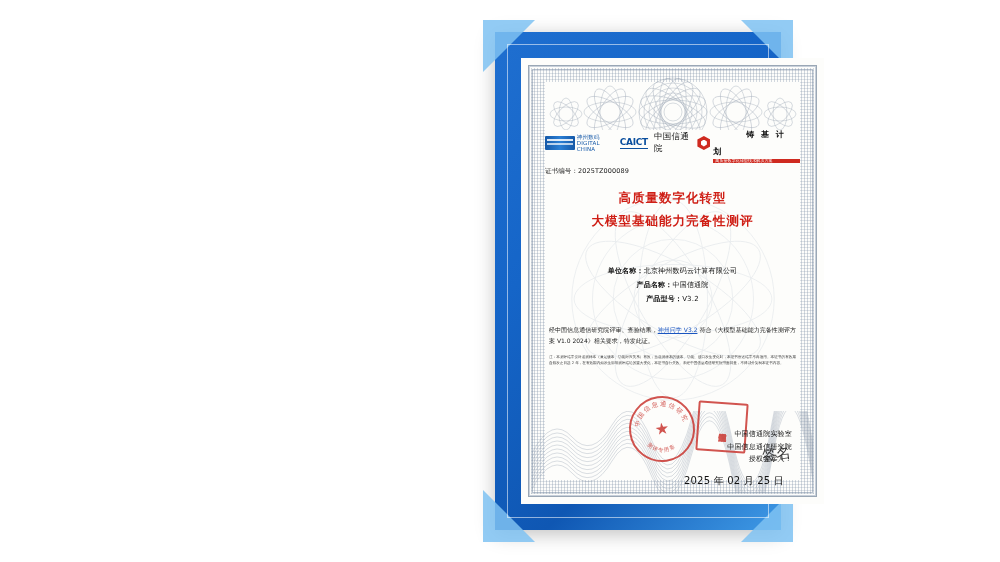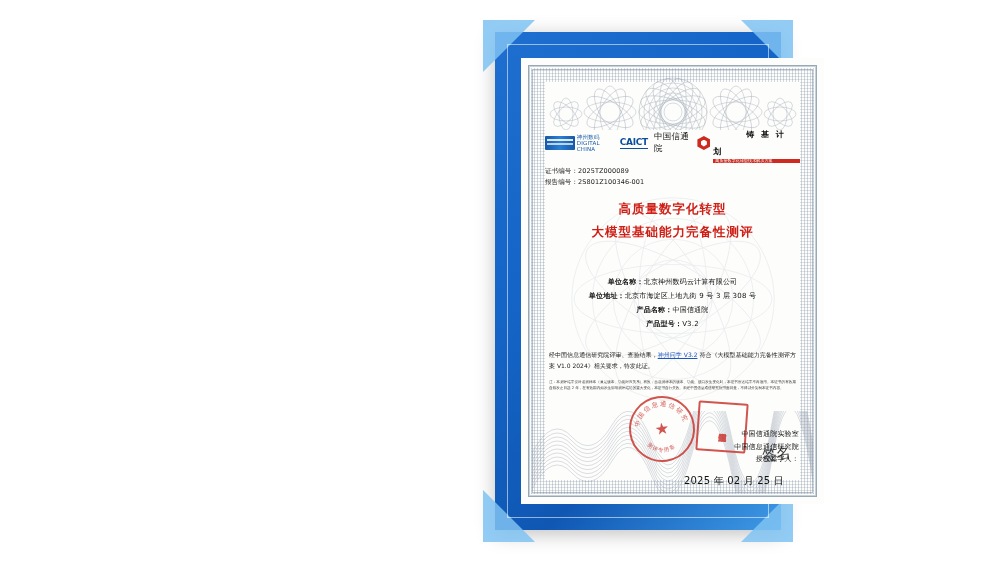--- a/index.html
+++ b/index.html
@@ -284,21 +284,21 @@
     letter-spacing: 0px;
     text-align: center;
     color: #c8302a;
     font-weight: bold;
     writing-mode: vertical-rl;
     height: 100%;
   }
 
   .issuer-lines {
     position: absolute;
-    right: 1px;
+    right: 8px;
     bottom: 26px;
     text-align: right;
     color: #111;
   }
   .issuer-lines div { font-size: 7px; line-height: 1.8; letter-spacing: .2px; }
   .signature {
     position: absolute;
     right: 10px;
     bottom: 28px;
     font-family: "DejaVu Serif", "Liberation Serif", serif;
@@ -437,36 +437,30 @@
               <span class="big">铸 基 计 划</span>
               <span class="sub">高质量数字化转型技术解决方案</span>
             </span>
           </div>
         </div>
 
         <div class="id-lines">
           <div>
             <span>证书编号：</span><span>2025TZ000089</span>
           </div>
-          <div>
-            <span>报告编号：</span><span>2S801Z100346-001</span>
-          </div>
         </div>
 
         <div class="titles">
           <div class="t1">高质量数字化转型</div>
           <div class="t2">大模型基础能力完备性测评</div>
         </div>
 
         <div class="fields">
           <div class="fr">
             <span class="k">单位名称：</span><span>北京神州数码云计算有限公司</span>
-          </div>
-          <div class="fr">
-            <span class="k">单位地址：</span><span>北京市海淀区上地九街 9 号 3 层 308 号</span>
           </div>
           <div class="fr">
             <span class="k">产品名称：</span><span>中国信通院</span>
           </div>
           <div class="fr">
             <span class="k">产品型号：</span><span>V3.2</span>
           </div>
         </div>
 
         <div class="statement">

